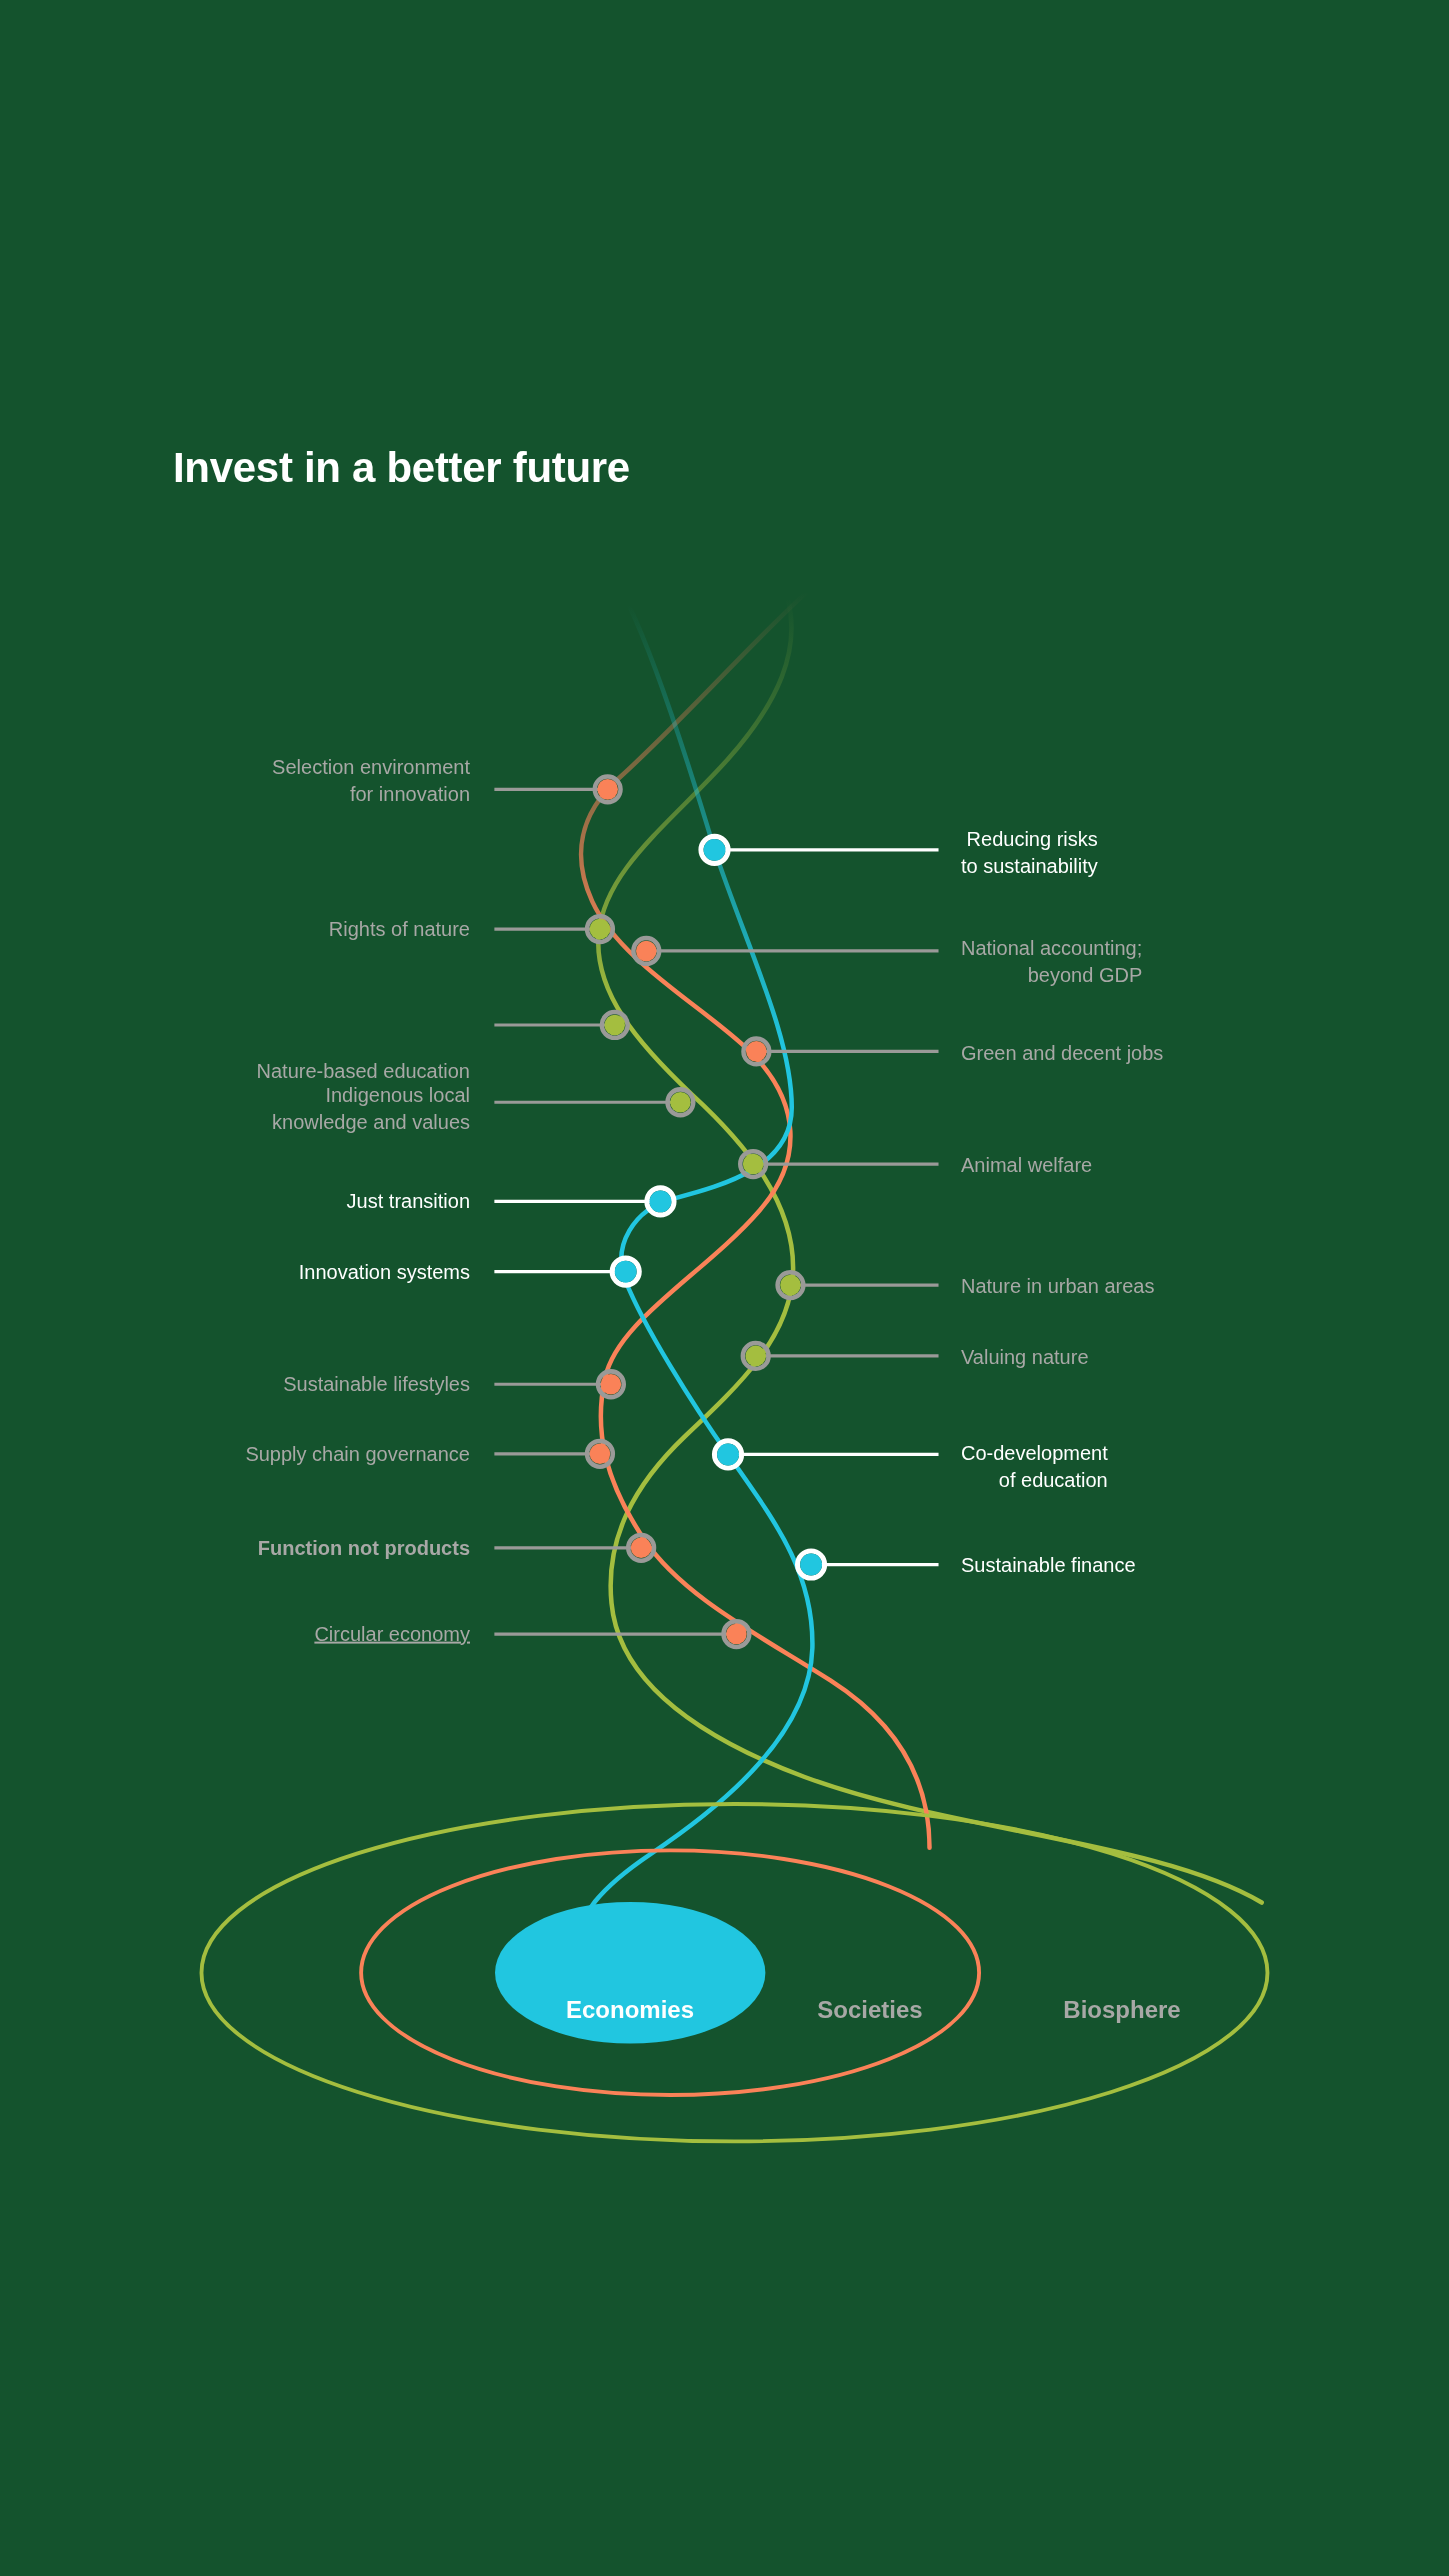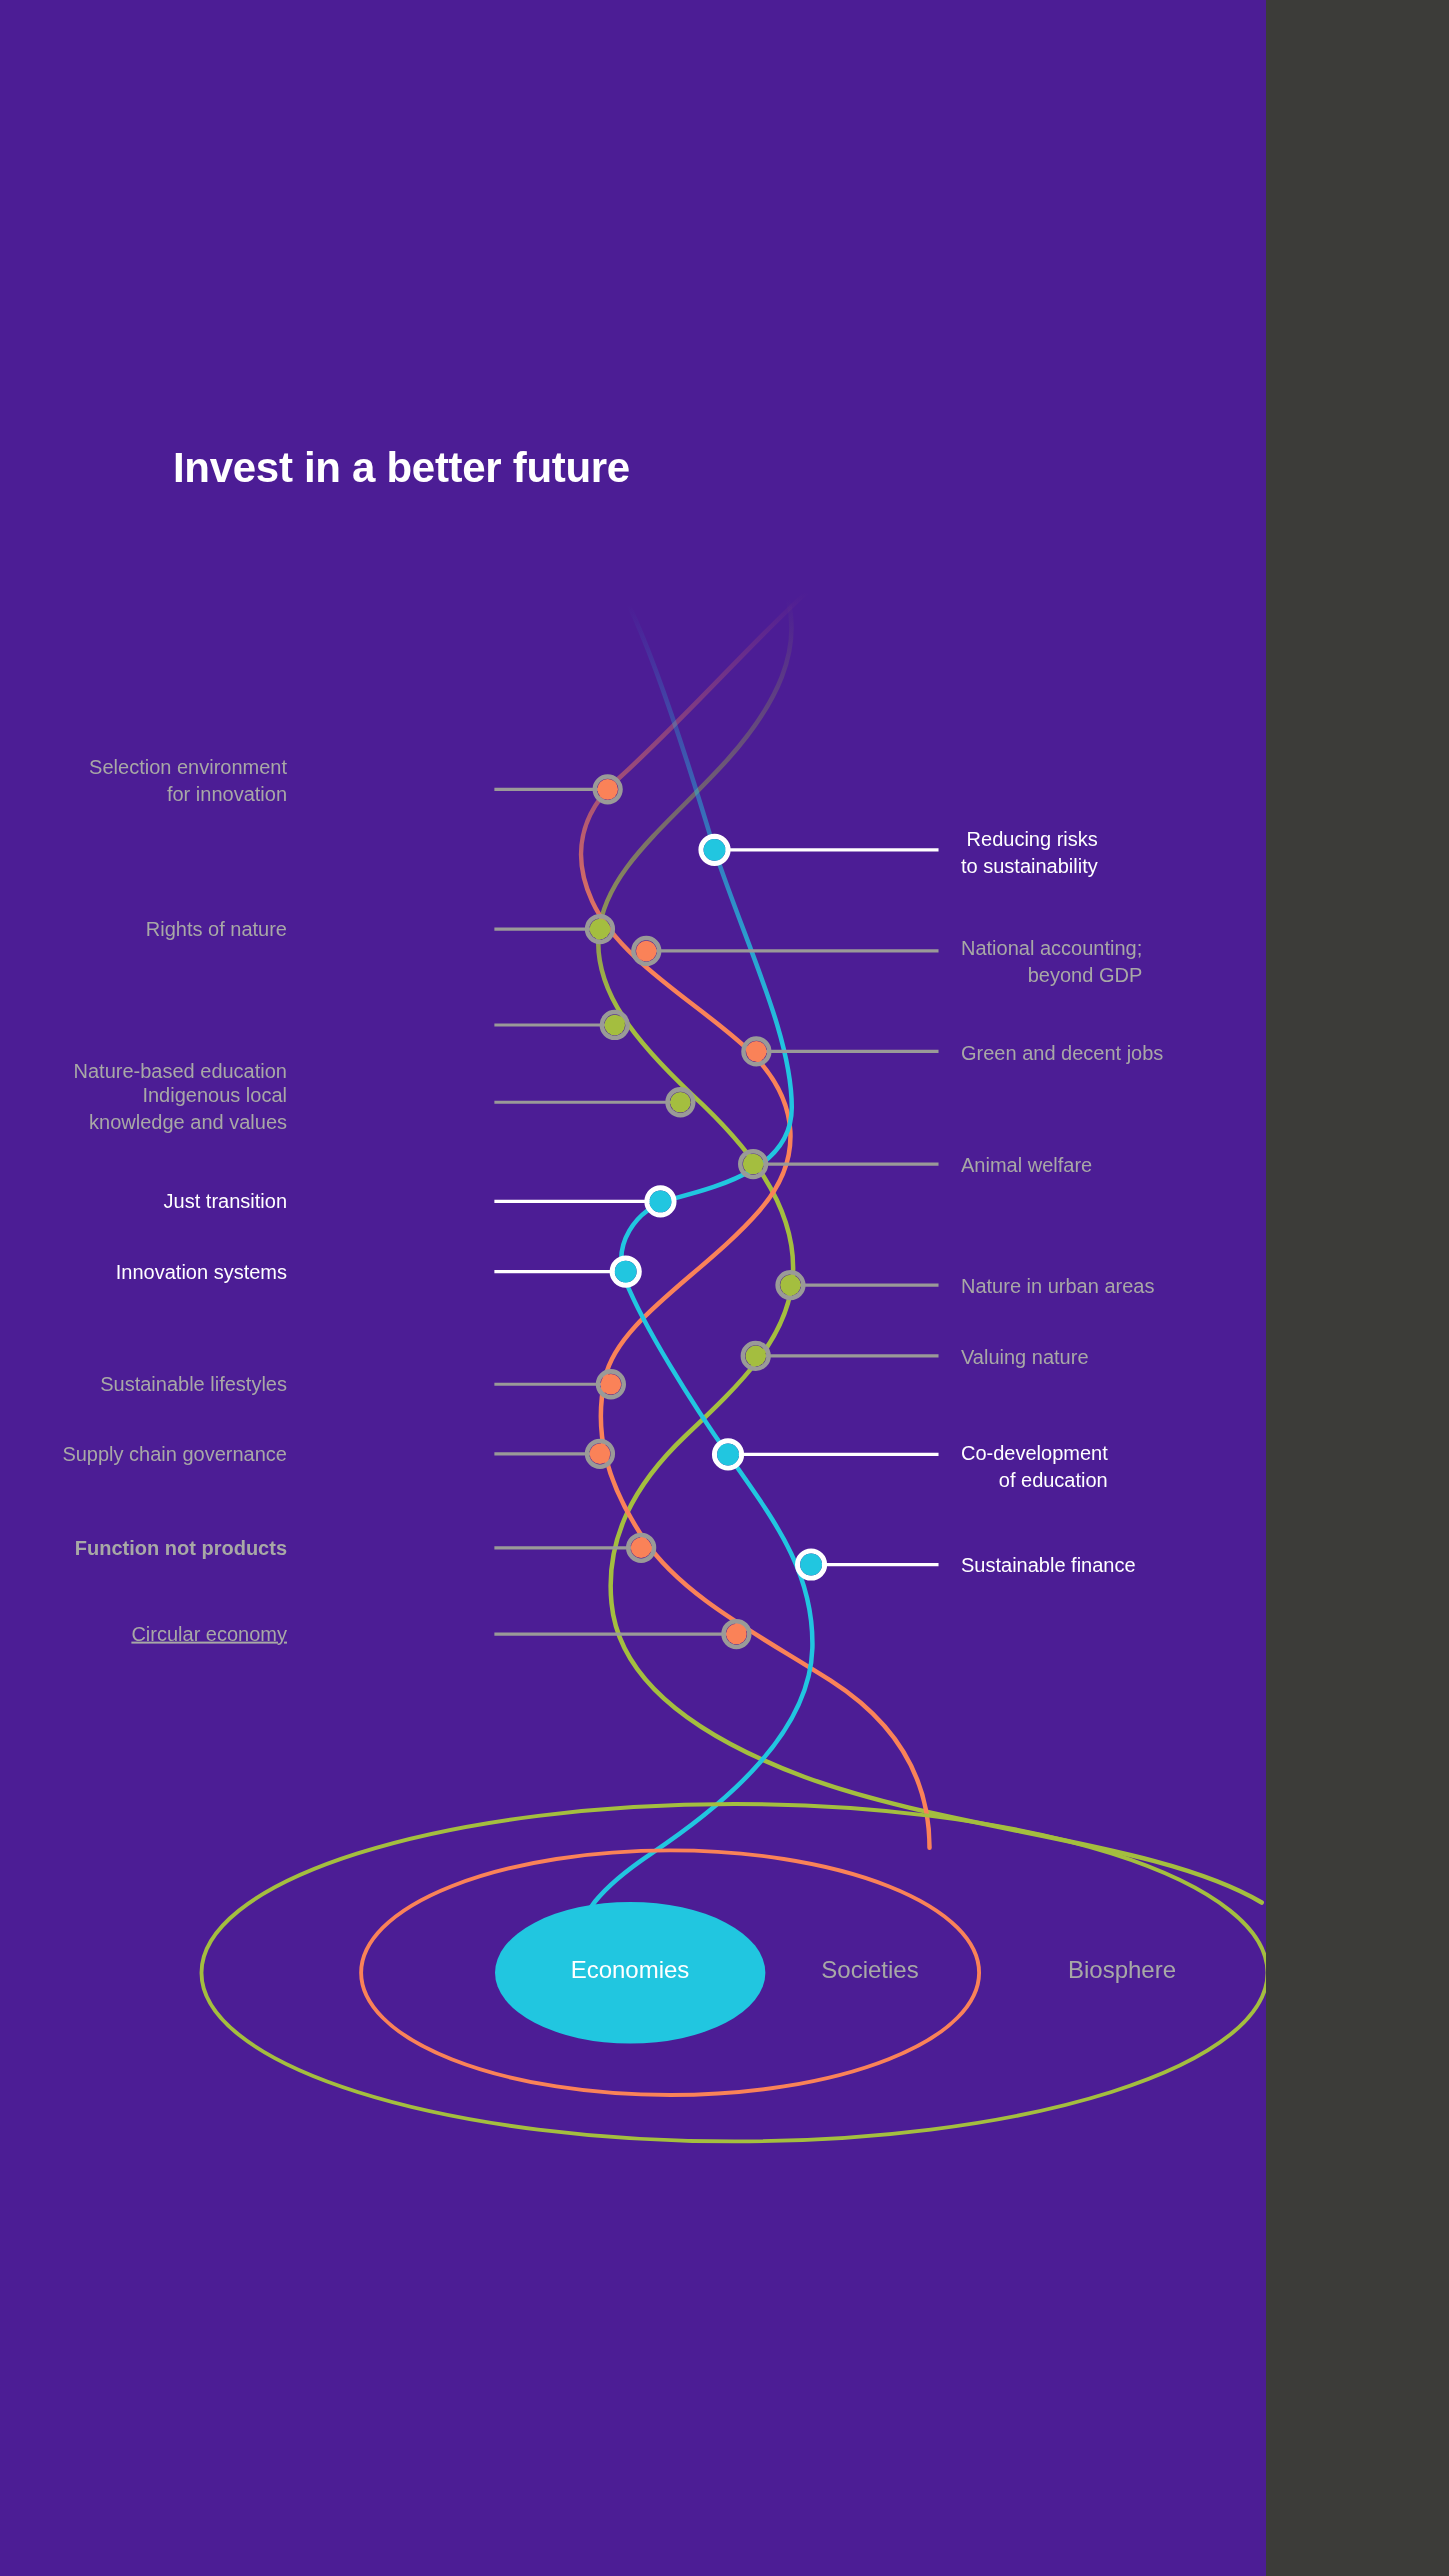--- a/index.html
+++ b/index.html
@@ -6,23 +6,23 @@
   html, body {
     margin: 0;
     padding: 0;
     background: #3c3c39;
   }
   body {
     font-family: "Liberation Sans", sans-serif;
   }
   #page {
     position: relative;
-    width: 1266px;
+    width: 1449px;
     height: 2576px;
-    background: #4c1d95;
+    background: #14532d;
     overflow: hidden;
   }
   #title {
     position: absolute;
     left: 173px;
     top: 444px;
     font-size: 42px;
     font-weight: bold;
     color: #ffffff;
     letter-spacing: -0.3px;
@@ -41,24 +41,25 @@
     line-height: 1.34;
     color: #a8a8a6;
     white-space: pre-line;
   }
   .lbl.left  { text-align: right; transform: translateY(-50%); }
   .lbl.right { text-align: right;  transform: translateY(-50%); }
   .lbl.hl { color: #ffffff; }
   .ring-label {
     position: absolute;
     font-size: 24px;
-    font-weight: normal;
+    font-weight: bold;
     color: #a8a8a6;
     transform: translate(-50%, -50%);
     white-space: nowrap;
+    margin-top: 40px;
   }
   .ring-label.core { color: #ffffff; }
 </style>
 </head>
 <body>
 
 <div id="page">
 
   <div id="title">Invest in a better future</div>
 

